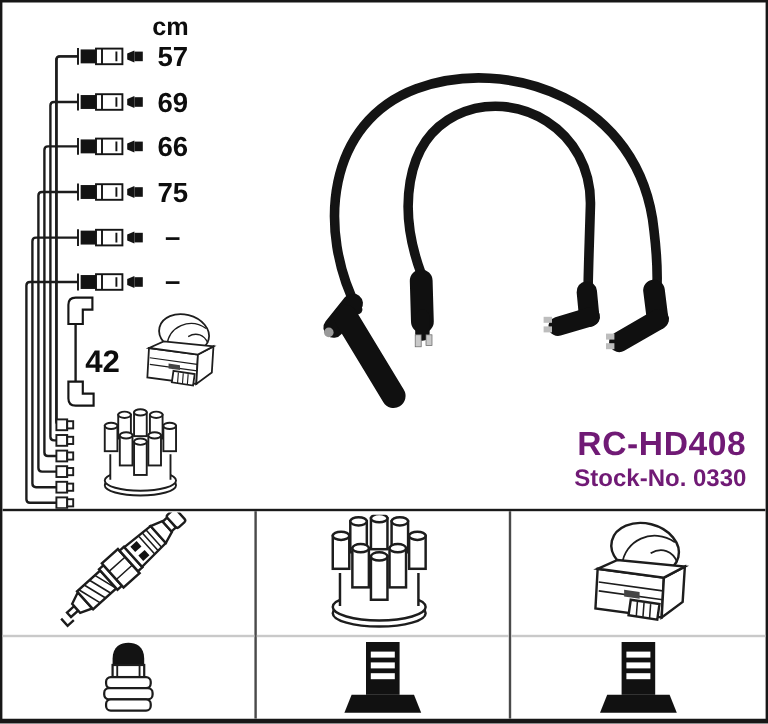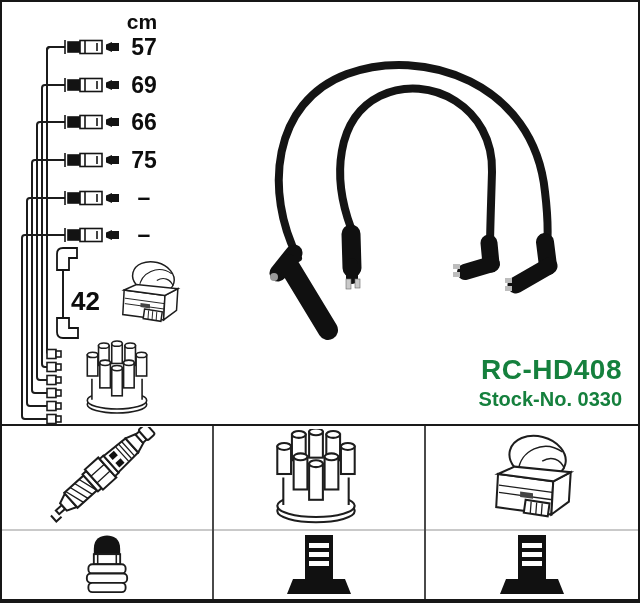--- a/index.html
+++ b/index.html
@@ -4,21 +4,21 @@
 <style>
   html,body{margin:0;padding:0;background:#888;}
   .page{
     position:relative;width:640px;height:603px;box-sizing:border-box;
     background:#fff;border:2px solid #171717;border-bottom-width:4px;
     font-family:"Liberation Sans",sans-serif;overflow:hidden;
   }
   .top-section{position:absolute;left:0;top:0;width:636px;height:474px;}
   .top-svg{position:absolute;left:0;top:0;}
   .section-divider{position:absolute;left:0;top:422px;width:636px;height:2px;background:#1a1a1a;}
-  .code-block{position:absolute;right:16px;top:352px;text-align:right;color:#15803d;}
+  .code-block{position:absolute;right:16px;top:352px;text-align:right;color:#701a75;}
   .code-line{font-size:28px;font-weight:bold;line-height:32px;letter-spacing:0.5px;}
   .stock-line{font-size:20px;font-weight:bold;line-height:26px;}
   .grid{position:absolute;left:0;top:424px;width:636px;height:173px;display:flex;}
   .cell{display:flex;flex-direction:column;box-sizing:border-box;}
   .cell.c1{width:212px;border-right:2px solid #4a4a4a;}
   .cell.c2{width:212px;border-right:2px solid #4a4a4a;}
   .cell.c3{flex:1;}
   .sub{display:flex;align-items:center;justify-content:center;box-sizing:border-box;}
   .sub-top{height:105px;border-bottom:2px solid #c9c9c9;}
   .sub-bottom{flex:1;}

